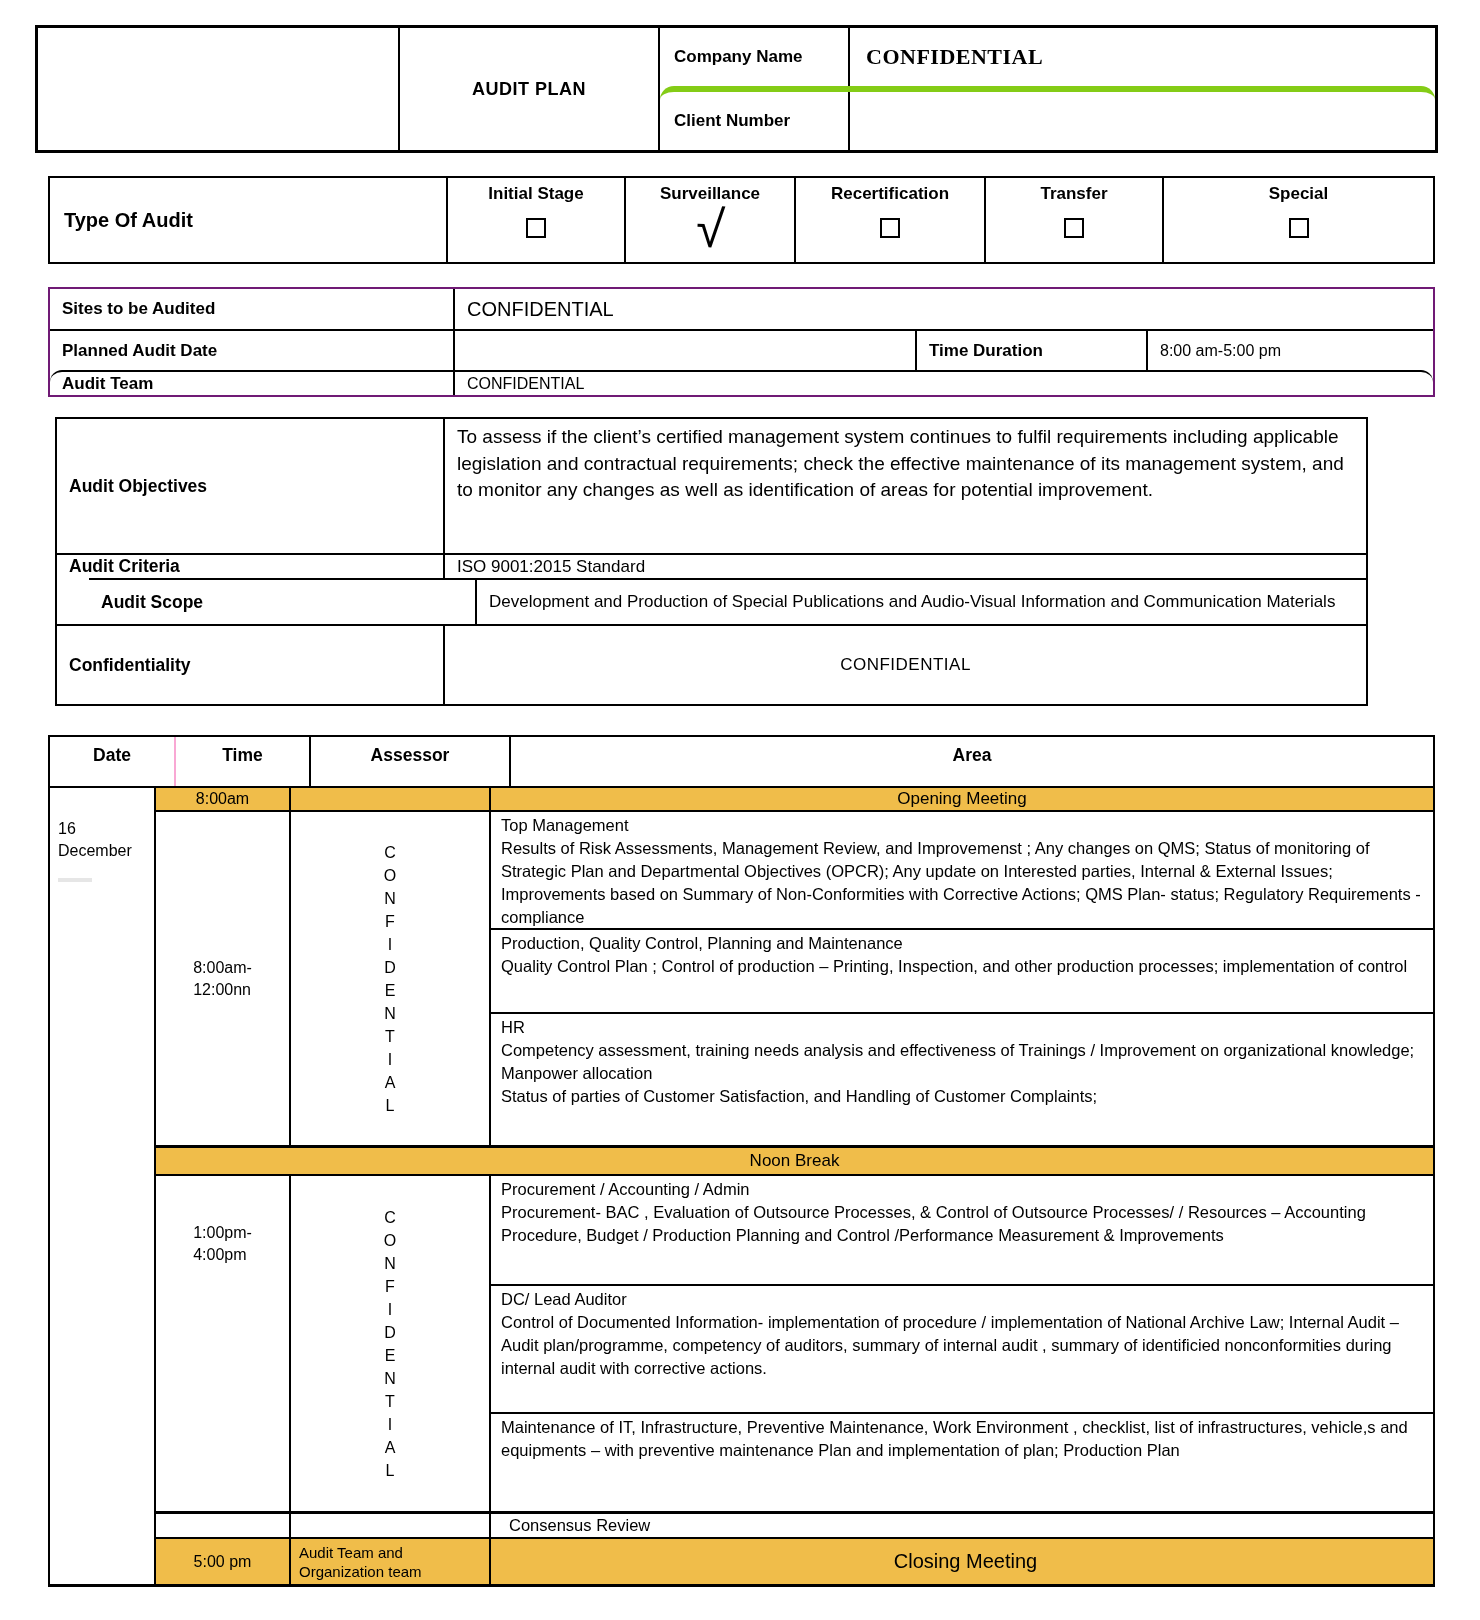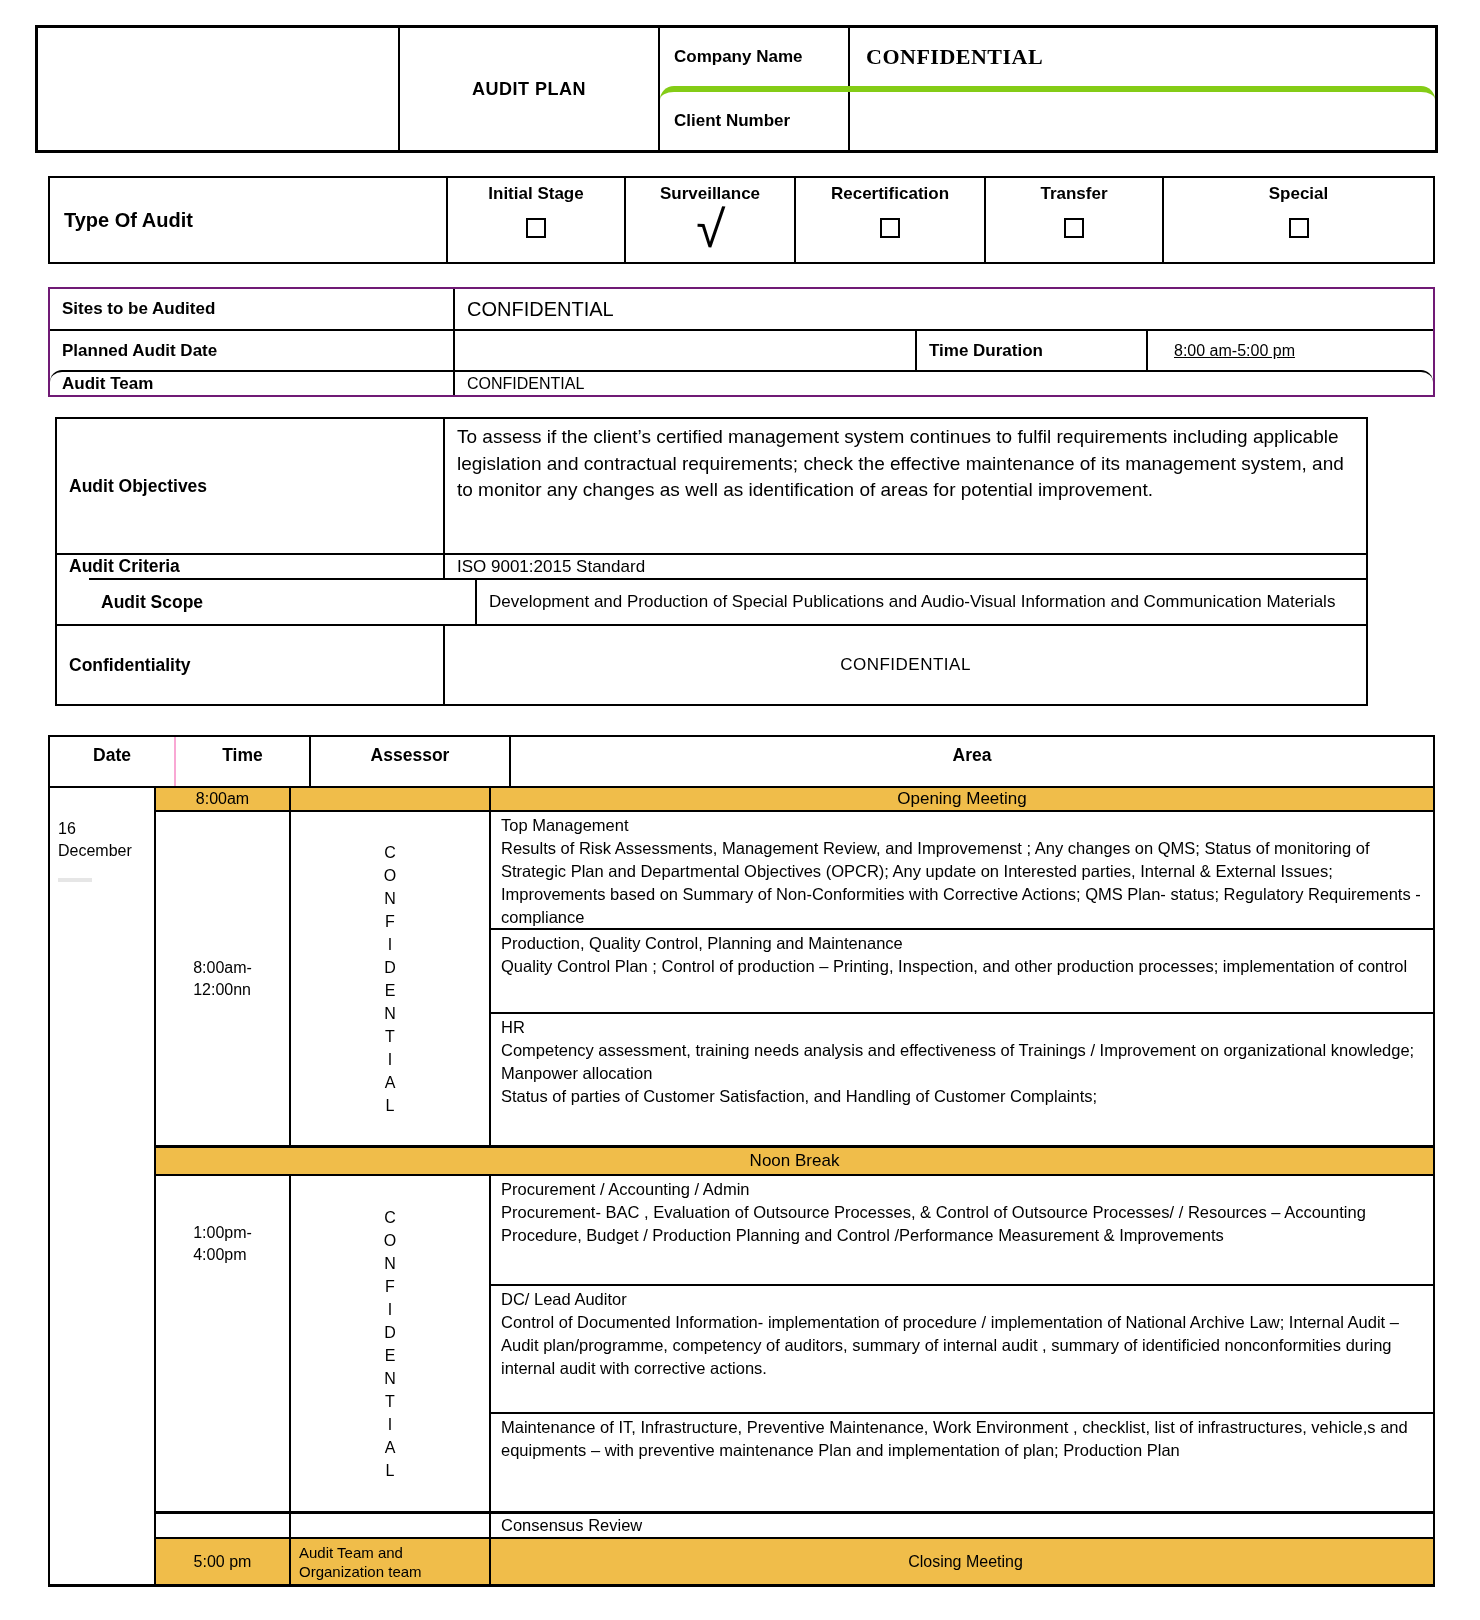--- a/index.html
+++ b/index.html
@@ -37,21 +37,21 @@
   .sites-table { left: 48px; top: 287px; width: 1387px; border: 2px solid #701a75; }
   .s-row { display: flex; }
   .s-row + .s-row { border-top: 2px solid #000; }
   .s-label { width: 405px; border-right: 2px solid #000; display: flex; align-items: center; padding-left: 12px;
     font-weight: bold; font-size: 17px; }
   .s-r1 { height: 40px; } .s-r2 { height: 41px; } .s-r3 { height: 25px; border-radius: 12px; }
   .sites-value { flex: 1; display: flex; align-items: center; padding-left: 12px; font-size: 20px; }
   .blank-date { width: 460px; position: relative; }
   .duration-label { width: 233px; border-left: 2px solid #000; border-right: 2px solid #000; display: flex; align-items: center;
     padding-left: 12px; font-weight: bold; font-size: 17px; }
-  .duration-value { flex: 1; display: flex; align-items: center; padding-left: 26px; font-size: 16px; text-decoration: underline; }
+  .duration-value { flex: 1; display: flex; align-items: center; padding-left: 12px; font-size: 16px; }
   .team-value { flex: 1; display: flex; align-items: center; padding-left: 12px; font-size: 16px; }
 
   
   .obj-table { left: 55px; top: 417px; width: 1313px; border: 2px solid #000; }
   .o-row { display: flex; }
   .o-row + .o-row { border-top: 2px solid #000; }
   .o-label { width: 388px; border-right: 2px solid #000; display: flex; align-items: center; padding-left: 12px;
     font-weight: bold; font-size: 17.5px; }
   .o-r1 { height: 134px; } .o-r2 { height: 25px; } .o-r3 { height: 46px; margin-left: 32px; } .o-r4 { height: 80px; }
   .obj-text { flex: 1; padding: 5px 12px; font-size: 19px; line-height: 26.5px; }
@@ -97,26 +97,26 @@
   .mb2 { height: 84px; border-bottom: 2px solid #000; }
   .mb3 { height: 130px; }
   .ab1 { height: 110px; border-bottom: 2px solid #000; }
   .ab2 { height: 128px; border-bottom: 2px solid #000; }
   .ab3 { height: 96px; }
 
   .row-noon { height: 28px; border-bottom: 2px solid #000; display: flex; align-items: center; justify-content: center; font-size: 17px; }
   .row-consensus { display: flex; height: 25px; border-bottom: 2px solid #000; }
   .row-consensus .t { width: 135px; border-right: 2px solid #000; }
   .row-consensus .a { width: 200px; border-right: 2px solid #000; }
-  .row-consensus .ar { flex: 1; display: flex; align-items: center; padding-left: 10px; font-size: 16.5px; }
+  .row-consensus .ar { flex: 1; display: flex; align-items: center; padding-left: 10px; font-size: 16.5px; margin-left: 8px; }
   .row-closing { display: flex; height: 45px; }
   .row-closing .t { width: 135px; border-right: 2px solid #000; display: flex; align-items: center; justify-content: center; font-size: 16px; }
   .row-closing .a { width: 200px; border-right: 2px solid #000; display: flex; align-items: center; padding-left: 8px;
     font-size: 15px; line-height: 19px; white-space: pre-line; }
-  .row-closing .ar { flex: 1; display: flex; align-items: center; justify-content: center; font-size: 16px; padding-left: 7px; }
+  .row-closing .ar { flex: 1; display: flex; align-items: center; justify-content: center; font-size: 20px; padding-left: 7px; }
 </style>
 </head>
 <body>
 
 <div class="tbl top-table">
   <div class="logo-cell"></div>
   <div class="plan-title-cell">AUDIT PLAN</div>
   <div class="hdr-right">
     <div class="hdr-row">
       <div class="hdr-label" style="font-family:'Liberation Sans',sans-serif;">Company Name</div>

